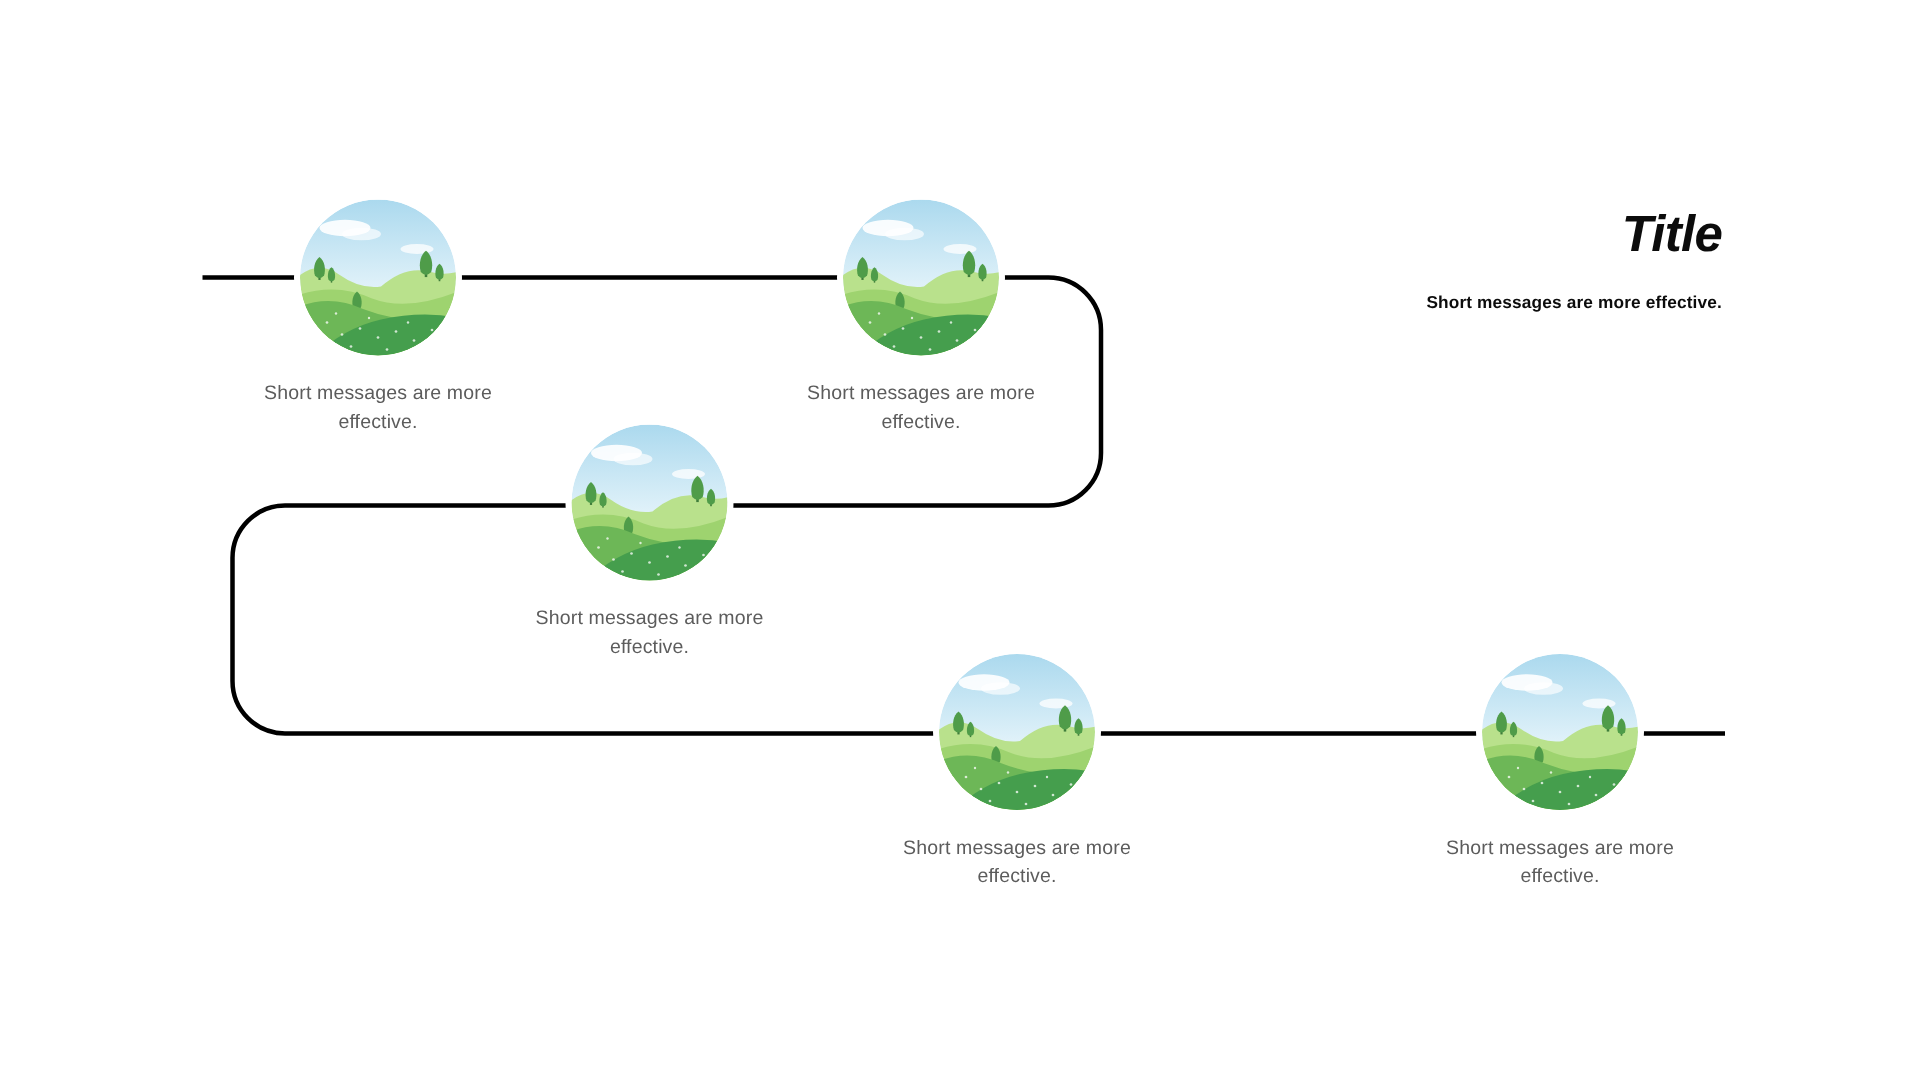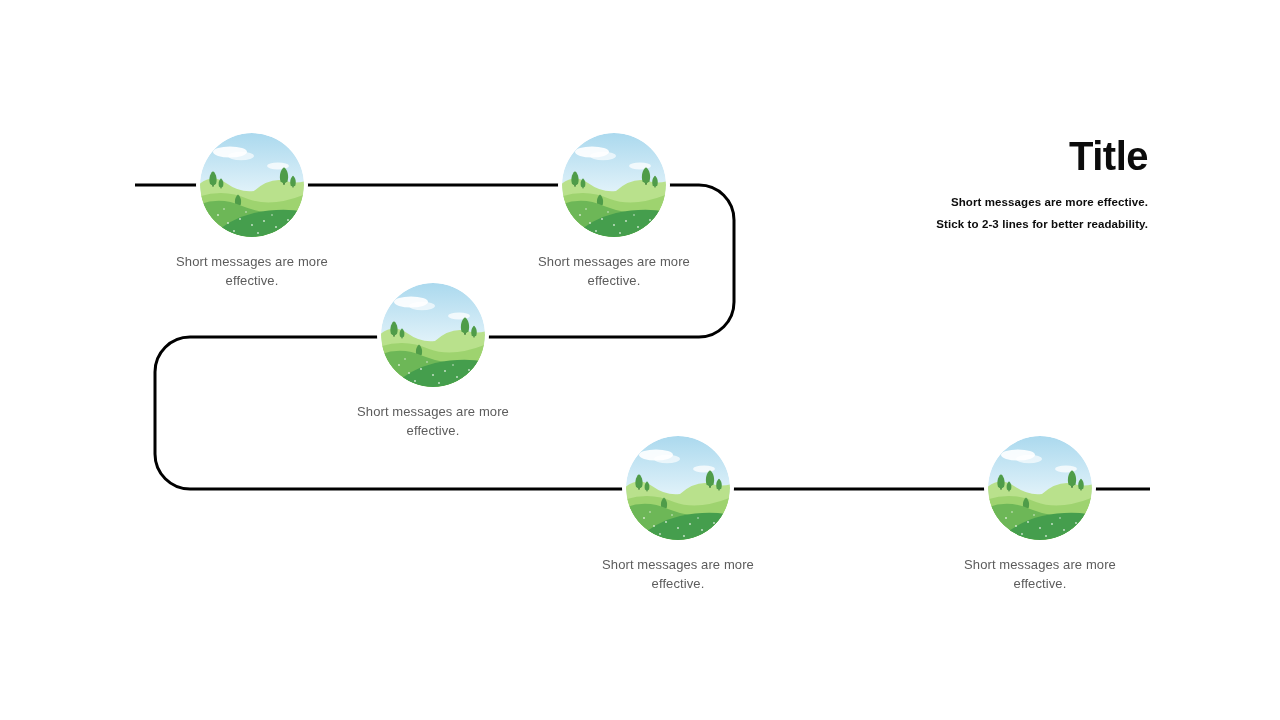--- a/index.html
+++ b/index.html
@@ -53,24 +53,25 @@
 
   .title-block {
     position: absolute;
     top: 136px;
     right: 132px;
     text-align: right;
     z-index: 1;
     color: #0c0c0c;
   }
   .title-block h1 {
-    font-size: 40px;
+    font-size: 34px;
     font-weight: 700;
     letter-spacing: -0.5px;
     line-height: 40px;
+    font-style: italic;
   }
   .subtitle {
     margin-top: 15px;
     font-size: 11.5px;
     font-weight: 700;
     line-height: 22px;
     letter-spacing: 0.1px;
   }
   .hidden-defs { position: absolute; width: 0; height: 0; }
 </style>
@@ -166,17 +167,16 @@
     <svg class="circle-img" viewBox="0 0 104 104">
         <use href="#landscape"></use>
       </svg>
     <div class="caption">Short messages are more effective.</div>
   </div>
 
   <div class="title-block">
     <h1>Title</h1>
     <div class="subtitle">
       <div>Short messages are more effective.</div>
-      <div>Stick to 2-3 lines for better readability.</div>
     </div>
   </div>
 
 </div>
 
 </body></html>

